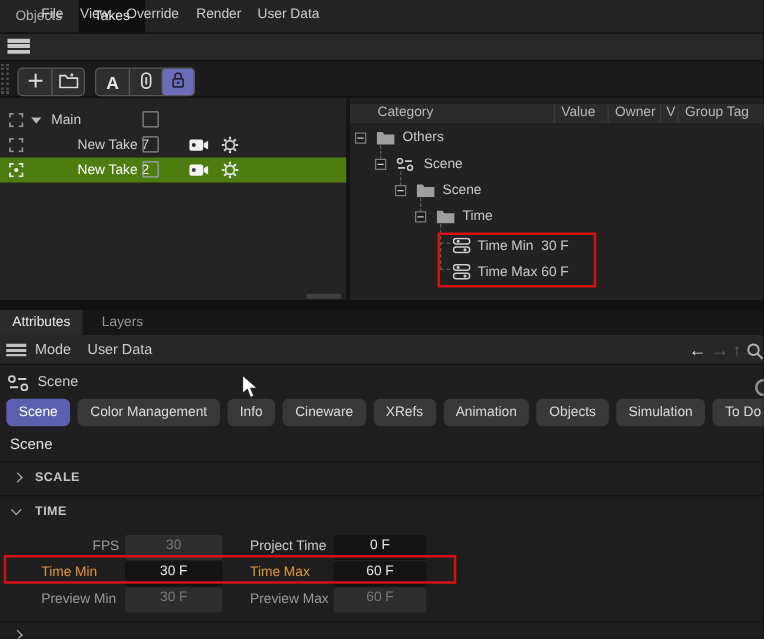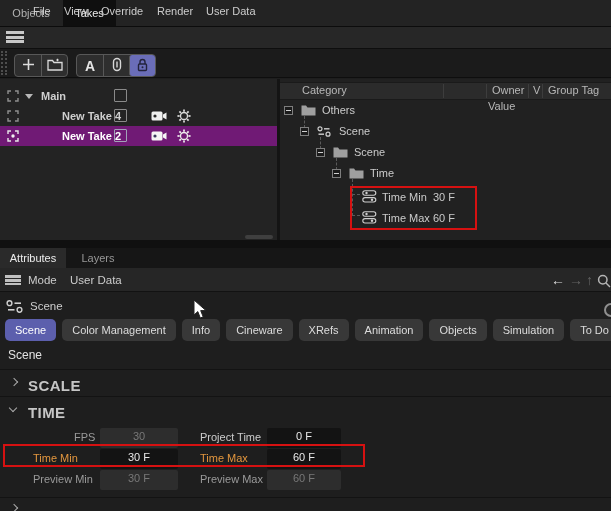--- a/index.html
+++ b/index.html
@@ -30,22 +30,22 @@
   .tool-btn { width:26px; height:21px; display:flex; align-items:center; justify-content:center; color:#e0e0e0; }
   .tool-btn + .tool-btn { border-left:1px solid #585858; }
   .tool-btn.active { background:#6a6db8; border-radius:3px; }
   .a-label { font-size:14px; font-weight:bold; color:#e6e6e6; }
 
   
   .takes-panel { left:0; top:79px; width:277px; height:161px; background:#232323; }
   .panel-divider { left:277px; top:79px; width:3px; height:161px; background:#141414; }
   .top-bottom-border { left:0; top:240px; width:611px; height:8px; background:#101010; }
   .take-row { left:0; width:277px; height:20px; }
-  .take-row.selected { background:#701a75; }
-  .take-label { top:3px; height:14px; line-height:14px; color:#cfcfcf;font-weight:bold; }
+  .take-row.selected { background:#4d7c0f; }
+  .take-label { top:3px; height:14px; line-height:14px; color:#cfcfcf; }
   .take-row.selected .take-label { color:#ffffff; }
   .checkbox { width:13px; height:13px; border:1px solid #8a8a8a; border-radius:1px; background:transparent; }
   .caret-down { width:0; height:0; border-left:4px solid transparent; border-right:4px solid transparent; border-top:5px solid #b8b8b8; }
   .hscroll-thumb { left:245px; top:235px; width:28px; height:4px; background:#3f3f3f; border-radius:2px; }
 
   
   .tree-panel { left:280px; top:79px; width:331px; height:161px; background:#212121; }
   .tree-header { left:280px; top:82px; width:331px; height:18px; background:#2b2b2b; border-top:1px solid #1a1a1a; border-bottom:1px solid #1a1a1a; }
   .col-label { top:2px; height:13px; line-height:13px; color:#b8b8b8; }
   .col-sep { top:1px; width:1px; height:14px; background:#3d3d3d; }
@@ -67,21 +67,21 @@
   .nav-arrow { top:272px; font-size:14px; line-height:16px; }
   .content { left:0; top:292px; width:611px; height:219px; background:#1e1e1e; }
 
   .pill-row { left:5px; top:318px; width:606px; height:23px; display:flex; gap:6px; align-items:center; }
   .pill { height:22px; line-height:22px; padding:0 10px; border-radius:5px; background:#383838; color:#dcdcdc; white-space:nowrap; }
   .pill.active { background:#5c5fad; color:#ffffff; }
   .pill-scroll-circle { left:604px; top:303px; width:14px; height:14px; border:2px solid #909090; border-radius:50%; background:#262626; }
 
   .heading { left:8px; top:348px; font-size:12px; color:#e2e2e2; }
   .hsep { left:0; width:611px; height:1px; background:#131313; }
-  .section-label { font-size:15px; font-weight:bold; letter-spacing:0.4px; color:#c6c6c6; }
+  .section-label { font-size:10px; font-weight:bold; letter-spacing:0.4px; color:#c6c6c6; }
   .chev { width:6px; height:6px; border:solid #aaaaaa; border-width:0 1.5px 1.5px 0; }
   .chev.right { transform:rotate(-45deg); }
   .chev.down { transform:rotate(45deg); }
 
   .f-label { height:14px; line-height:14px; color:#9a9a9a; }
   .f-label.bright { color:#cccccc; }
   .f-label.modified { color:#e2963e; }
   .field { height:20px; line-height:17px; text-align:center; border-radius:2px; }
   .field.editable { background:#131313; color:#e8e8e8; }
   .field.disabled { background:#2d2d2d; color:#787878; }
@@ -160,21 +160,21 @@
     <span class="abs take-label txt" style="left:41px;">Main</span>
     <span class="abs checkbox" style="left:114px; top:3px;"></span>
   </div>
 
   <div class="abs take-row" style="top:106px;">
     <span class="abs" style="left:7px; top:4px;">
       <svg width="12" height="12" viewBox="0 0 12 12">
           <path d="M1 4 V1 H4 M8 1 H11 V4 M11 8 V11 H8 M4 11 H1 V8" fill="none" stroke="#8f8f8f" stroke-width="1.4"></path>
         </svg>
     </span>
-    <span class="abs take-label txt" style="left:62px;">New Take 4</span>
+    <span class="abs take-label txt" style="left:62px;">New Take 7</span>
     <span class="abs checkbox" style="left:114px; top:3px;"></span>
     <span class="abs" style="left:151px; top:4px;">
       <svg width="16" height="12" viewBox="0 0 16 12">
           <rect x="0.5" y="1.5" width="11" height="9" rx="1.5" fill="#f0f0f0"></rect>
           <path d="M12 4.5 L15.5 2.5 V9.5 L12 7.5 z" fill="#f0f0f0"></path>
           <circle cx="4" cy="6" r="1.6" fill="#2a2a2a"></circle>
         </svg>
     </span>
     <span class="abs" style="left:177px; top:3px;">
       <svg width="14" height="14" viewBox="0 0 16 16">
@@ -225,21 +225,21 @@
         </svg>
     </span>
   </div>
 
   <div class="abs hscroll-thumb"></div>
 
   <div class="abs tree-panel"></div>
   <div class="abs tree-header"></div>
   <div class="abs col-label txt" style="left:302px; top:84px;">Category</div>
   <div class="abs col-sep" style="left:443px; top:84px;"></div>
-  <div class="abs col-label txt" style="left:449px; top:100px;margin-left:39px;">Value</div>
+  <div class="abs col-label txt" style="left:449px; top:84px;">Value</div>
   <div class="abs col-sep" style="left:486px; top:84px;"></div>
   <div class="abs col-label txt" style="left:492px; top:84px;">Owner</div>
   <div class="abs col-sep" style="left:528px; top:84px;"></div>
   <div class="abs col-label txt" style="left:533px; top:84px;">V</div>
   <div class="abs col-sep" style="left:542px; top:84px;"></div>
   <div class="abs col-label txt" style="left:548px; top:84px;">Group Tag</div>
 
   <div class="abs dash-v" style="left:304px; top:116px; height:12px;"></div>
   <div class="abs dash-v" style="left:320px; top:137px; height:12px;"></div>
   <div class="abs dash-v" style="left:336px; top:158px; height:12px;"></div>

